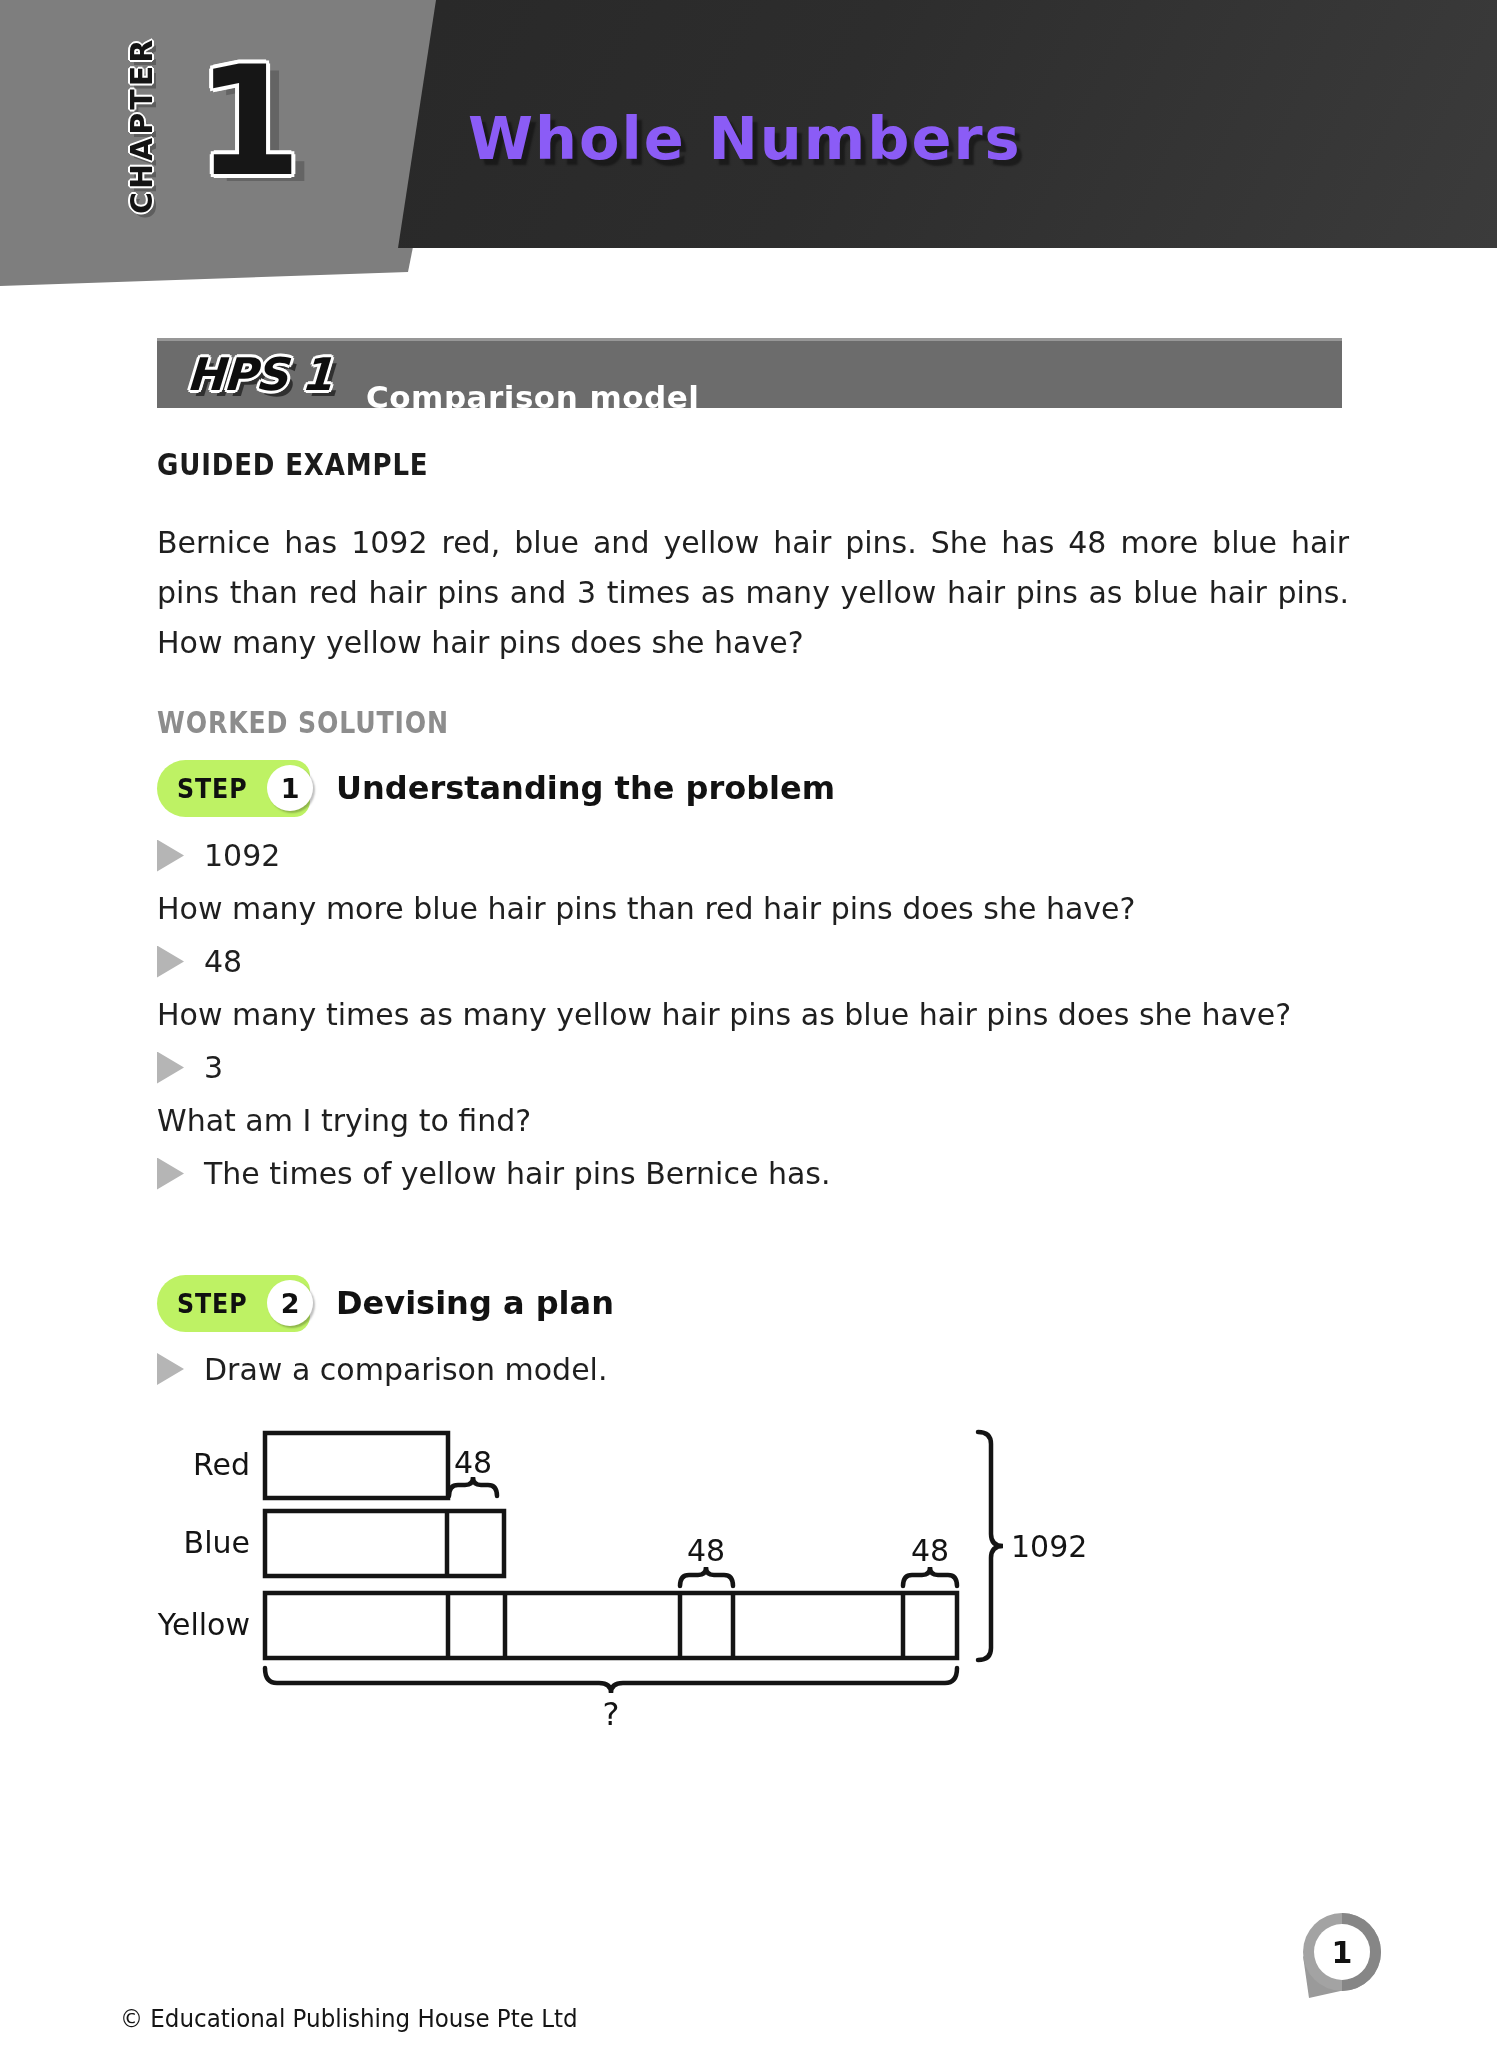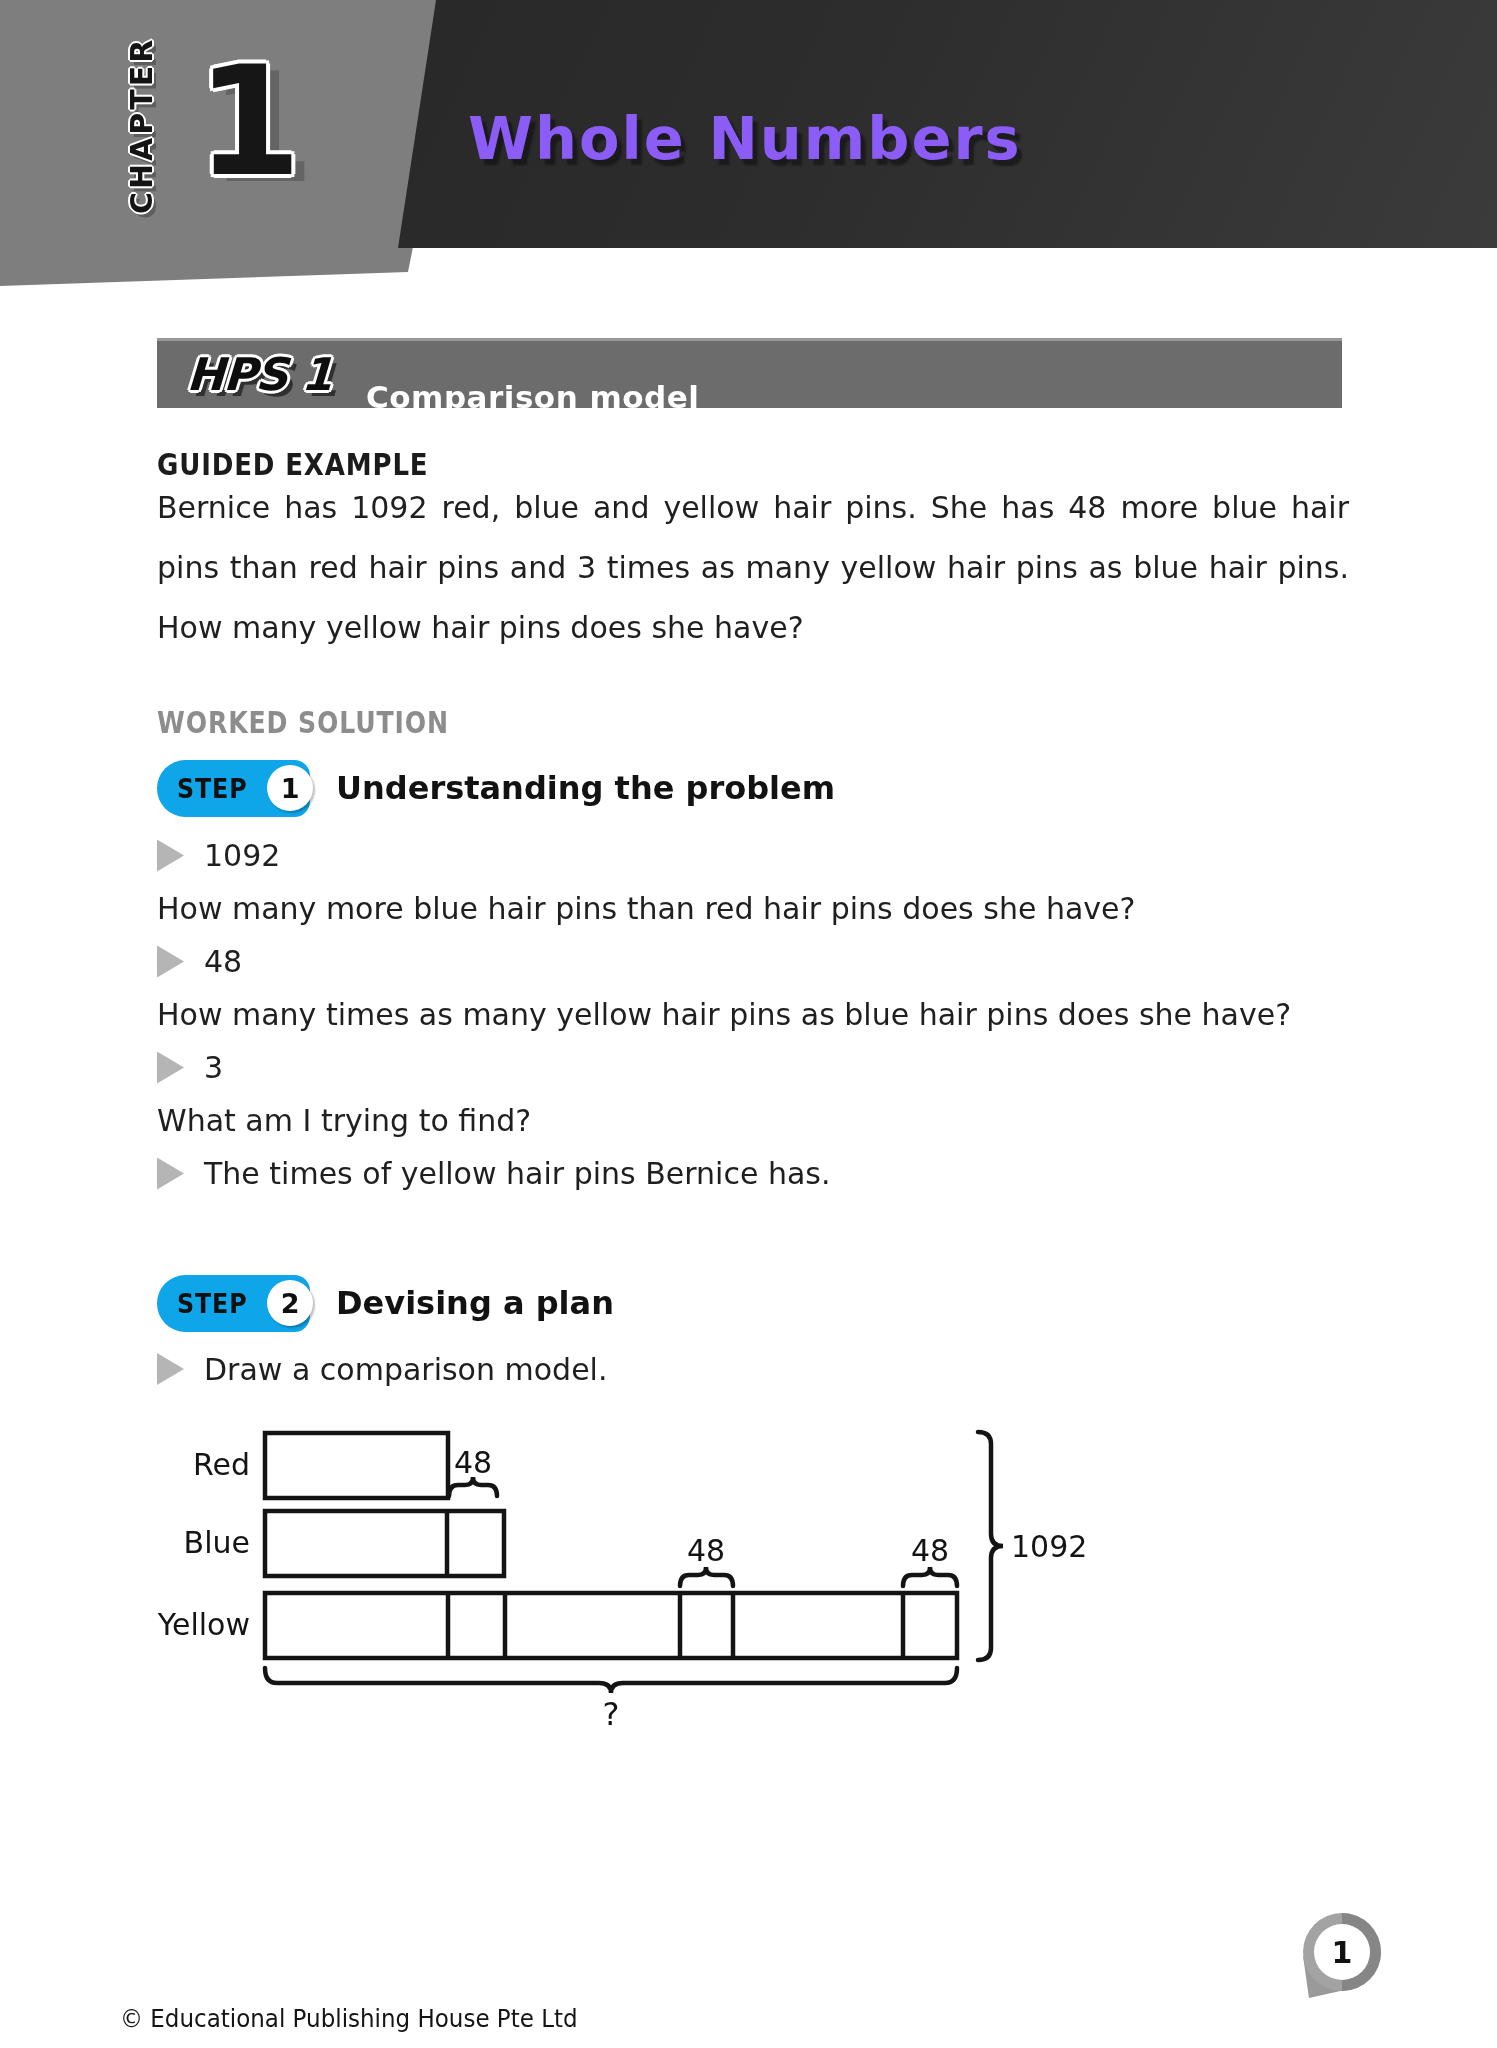--- a/index.html
+++ b/index.html
@@ -56,26 +56,26 @@
     text-shadow:-3px 0 #fff,3px 0 #fff,0 -3px #fff,0 3px #fff,
                 -2px -2px #fff,2px -2px #fff,-2px 2px #fff,2px 2px #fff,
                 6px 6px 0 rgba(0,0,0,.55);
   }
   .hps-title { margin-left:30px; font-size:31px; font-weight:bold; color:#ffffff; letter-spacing:.5px;margin-top:45px; }
 
   .condensed { display:inline-block; transform:scaleX(.84); transform-origin:0 50%; white-space:nowrap; }
 
   
   .h-guided { position:absolute; left:157px; top:446px; font-size:31px; font-weight:bold; color:#1b1b1b; letter-spacing:1px; }
-  .problem  { position:absolute; left:157px; top:478px; width:1192px; font-size:30px; line-height:60px; text-align:justify; color:#1f1f1f; }
+  .problem  { position:absolute; left:157px; top:518px; width:1192px; font-size:30px; line-height:50px; text-align:justify; color:#1f1f1f; }
   .h-worked { position:absolute; left:157px; top:705px; font-size:30px; font-weight:bold; color:#8d8d8d; letter-spacing:1px; }
 
   .step-row { position:absolute; left:157px; display:flex; align-items:center; height:62px; }
   .step-badge {
-    width:153px; height:57px; background:#0ea5e9; flex:none;
+    width:153px; height:57px; background:#bef264; flex:none;
     border-radius:29px 16px 16px 29px;
     display:flex; align-items:center; padding-left:20px; gap:10px;
   }
   .step-word { font-size:27px; font-weight:bold; color:#101010; letter-spacing:1px; transform:scaleX(.88); transform-origin:0 50%; }
   .step-circle {
     width:46px; height:46px; background:#ffffff; border-radius:50%; flex:none;
     display:flex; align-items:center; justify-content:center;
     font-size:27px; font-weight:bold; color:#101010;
     box-shadow:2px 2px 2px rgba(0,0,0,.25);
   }

